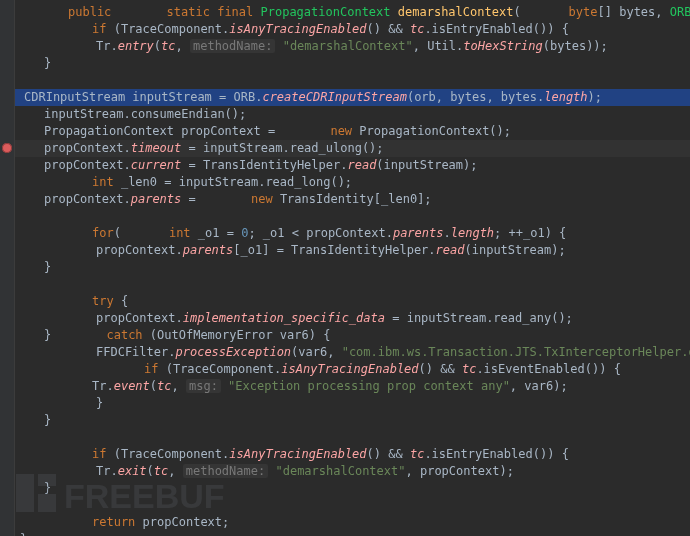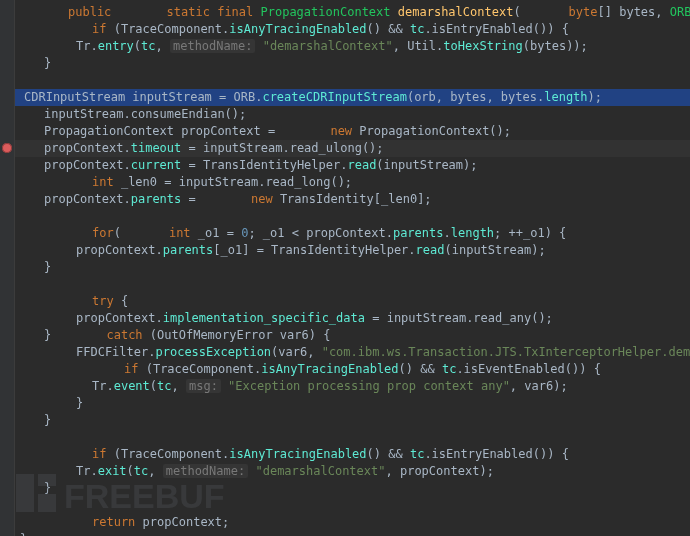--- a/index.html
+++ b/index.html
@@ -25,27 +25,27 @@
   }
   .line.hl {
     background: #214283;
     padding-left: 24px;
   }
   .line.caret {
     background: #323232;
   }
   .i0 { }
   .i1 { padding-left: 44px; }
-  .i2 { padding-left: 76px; }
+  .i2 { padding-left: 96px; }
   .i3 { padding-left: 92px; }
   
   .kw { color:#cc7832;margin-left:48px; }
   .ty { color:#22c55e; }
   .mn { color:#ffc66d; }
-  .sf { color:#5eead4; }
+  .sf { color:#fca5a5; font-style: italic; }
   .str { color:#6a8759; }
   .num { color:#6897bb; }
   .hint { color:#787878; background:#353535; padding:0 3px; border-radius:2px; font-style: normal;}
   .pn { color:#a9b7c6;}
 
   .gutter {
     position:absolute;
     left:0; top:0;
     width:14px; height:536px;
     background:#313335;

